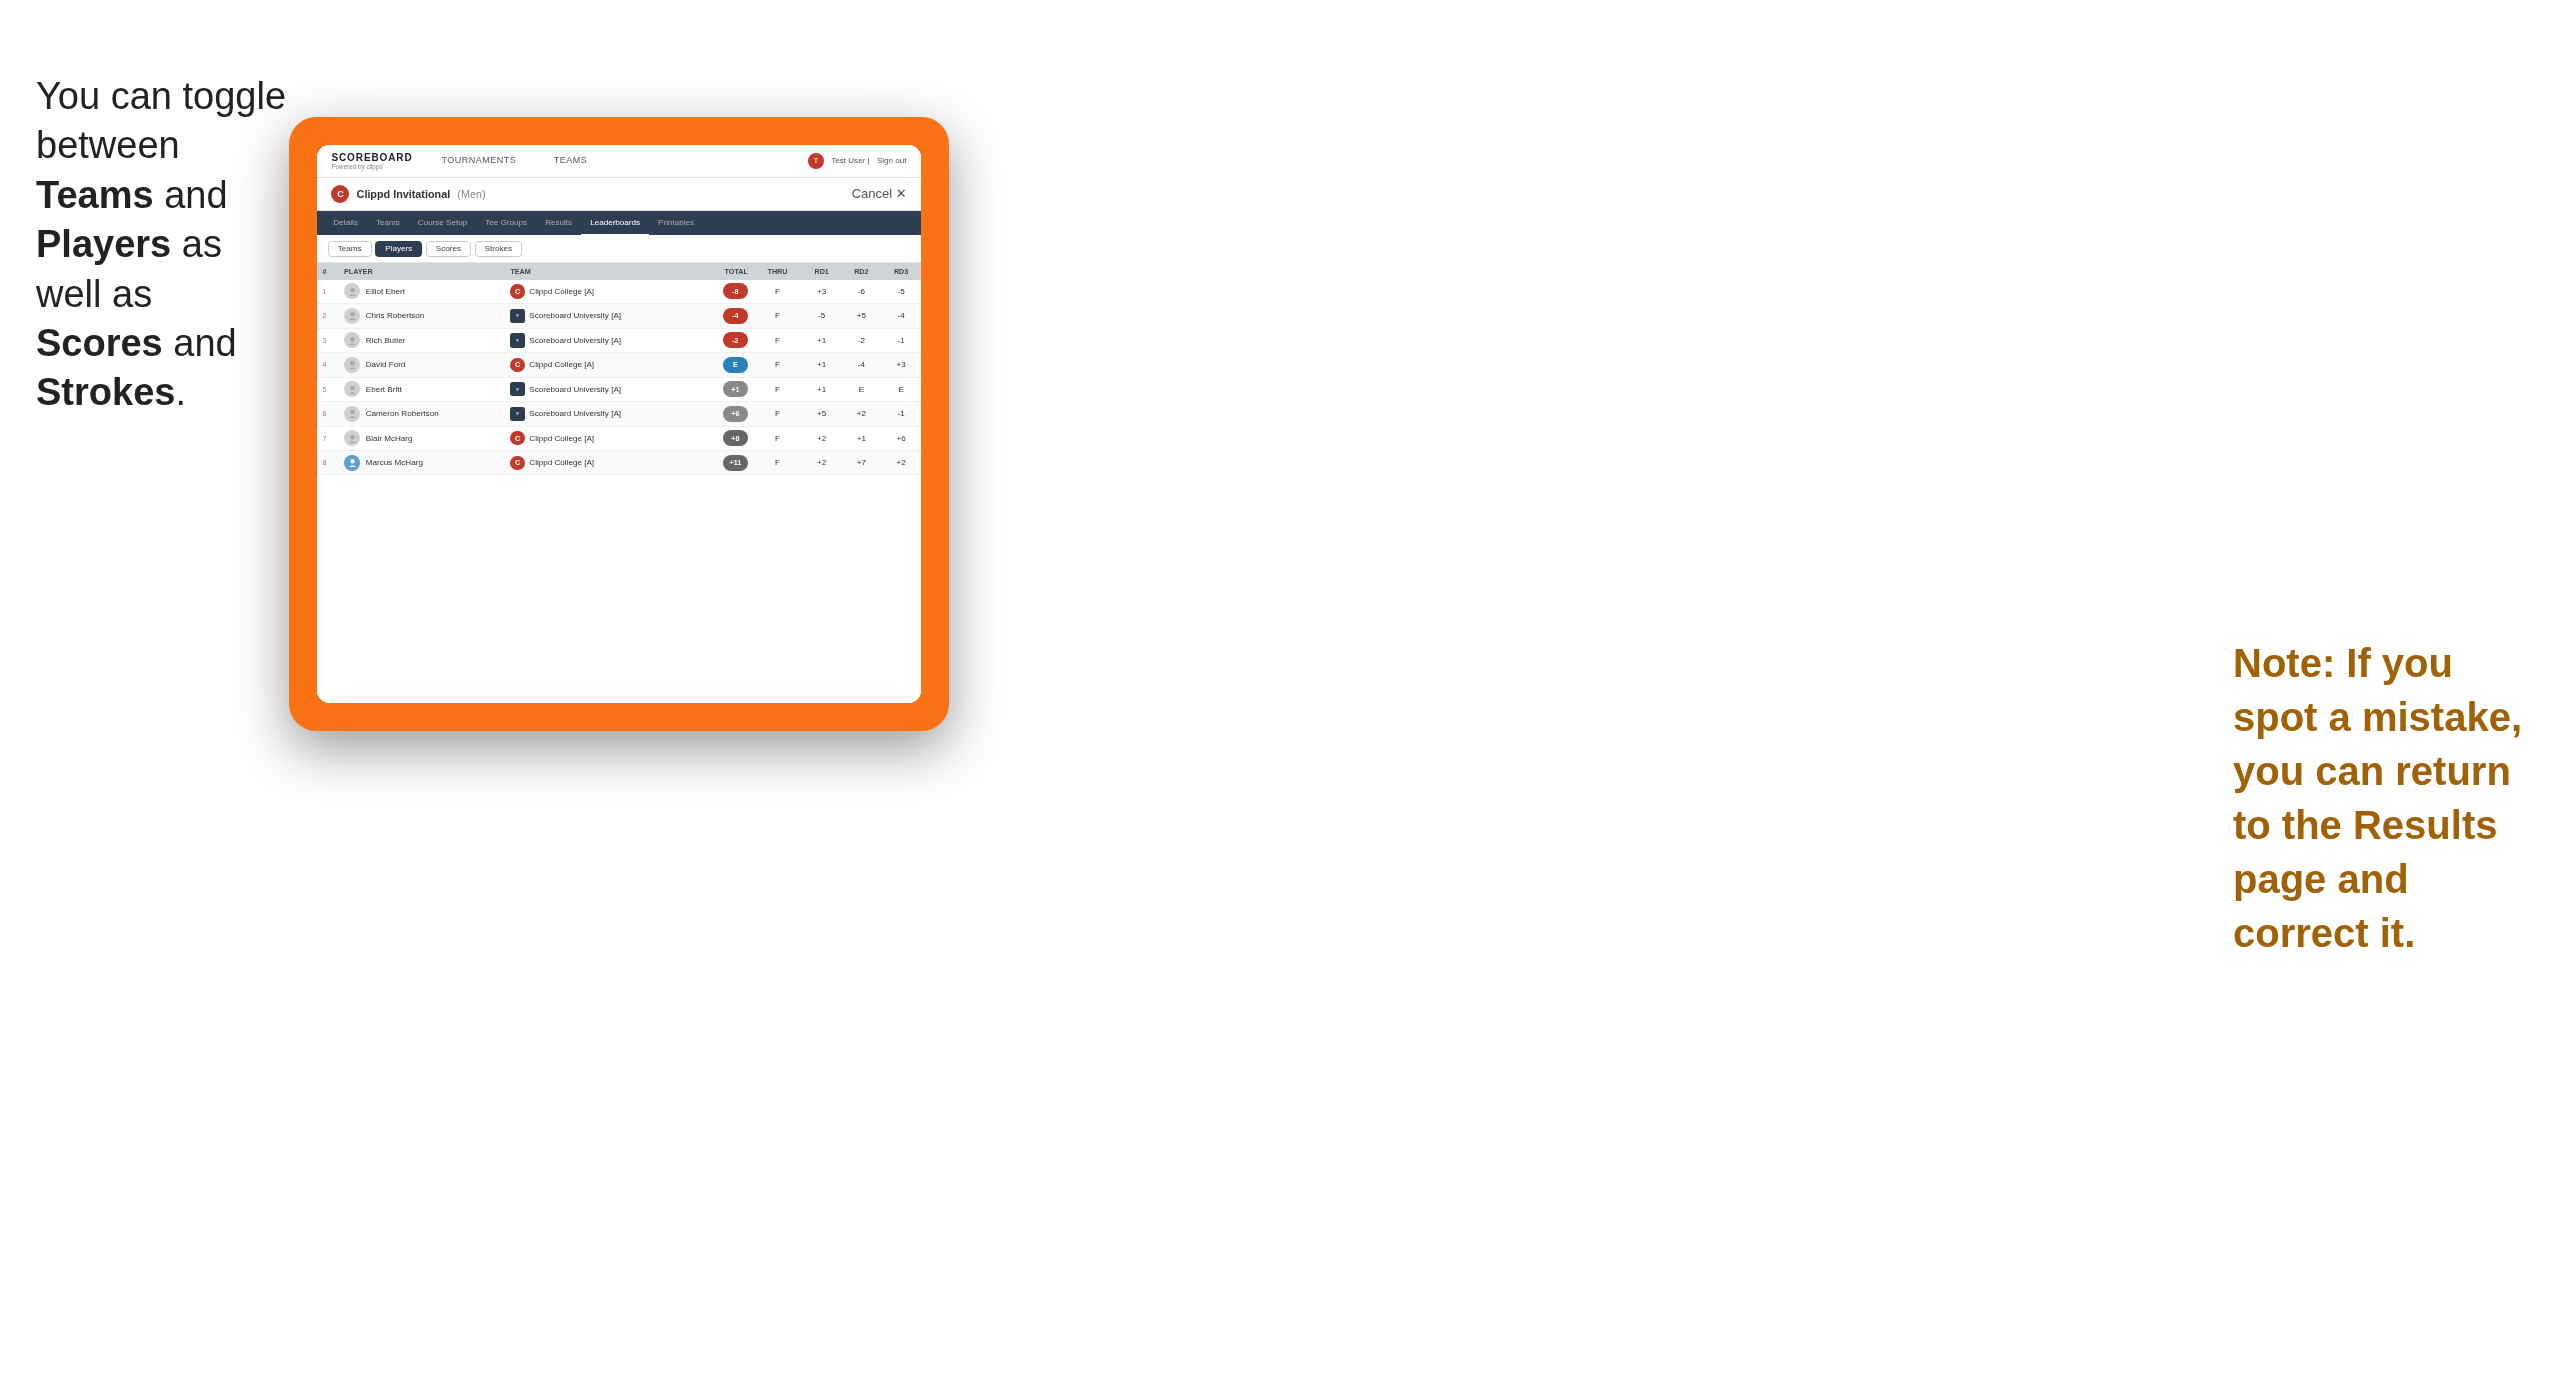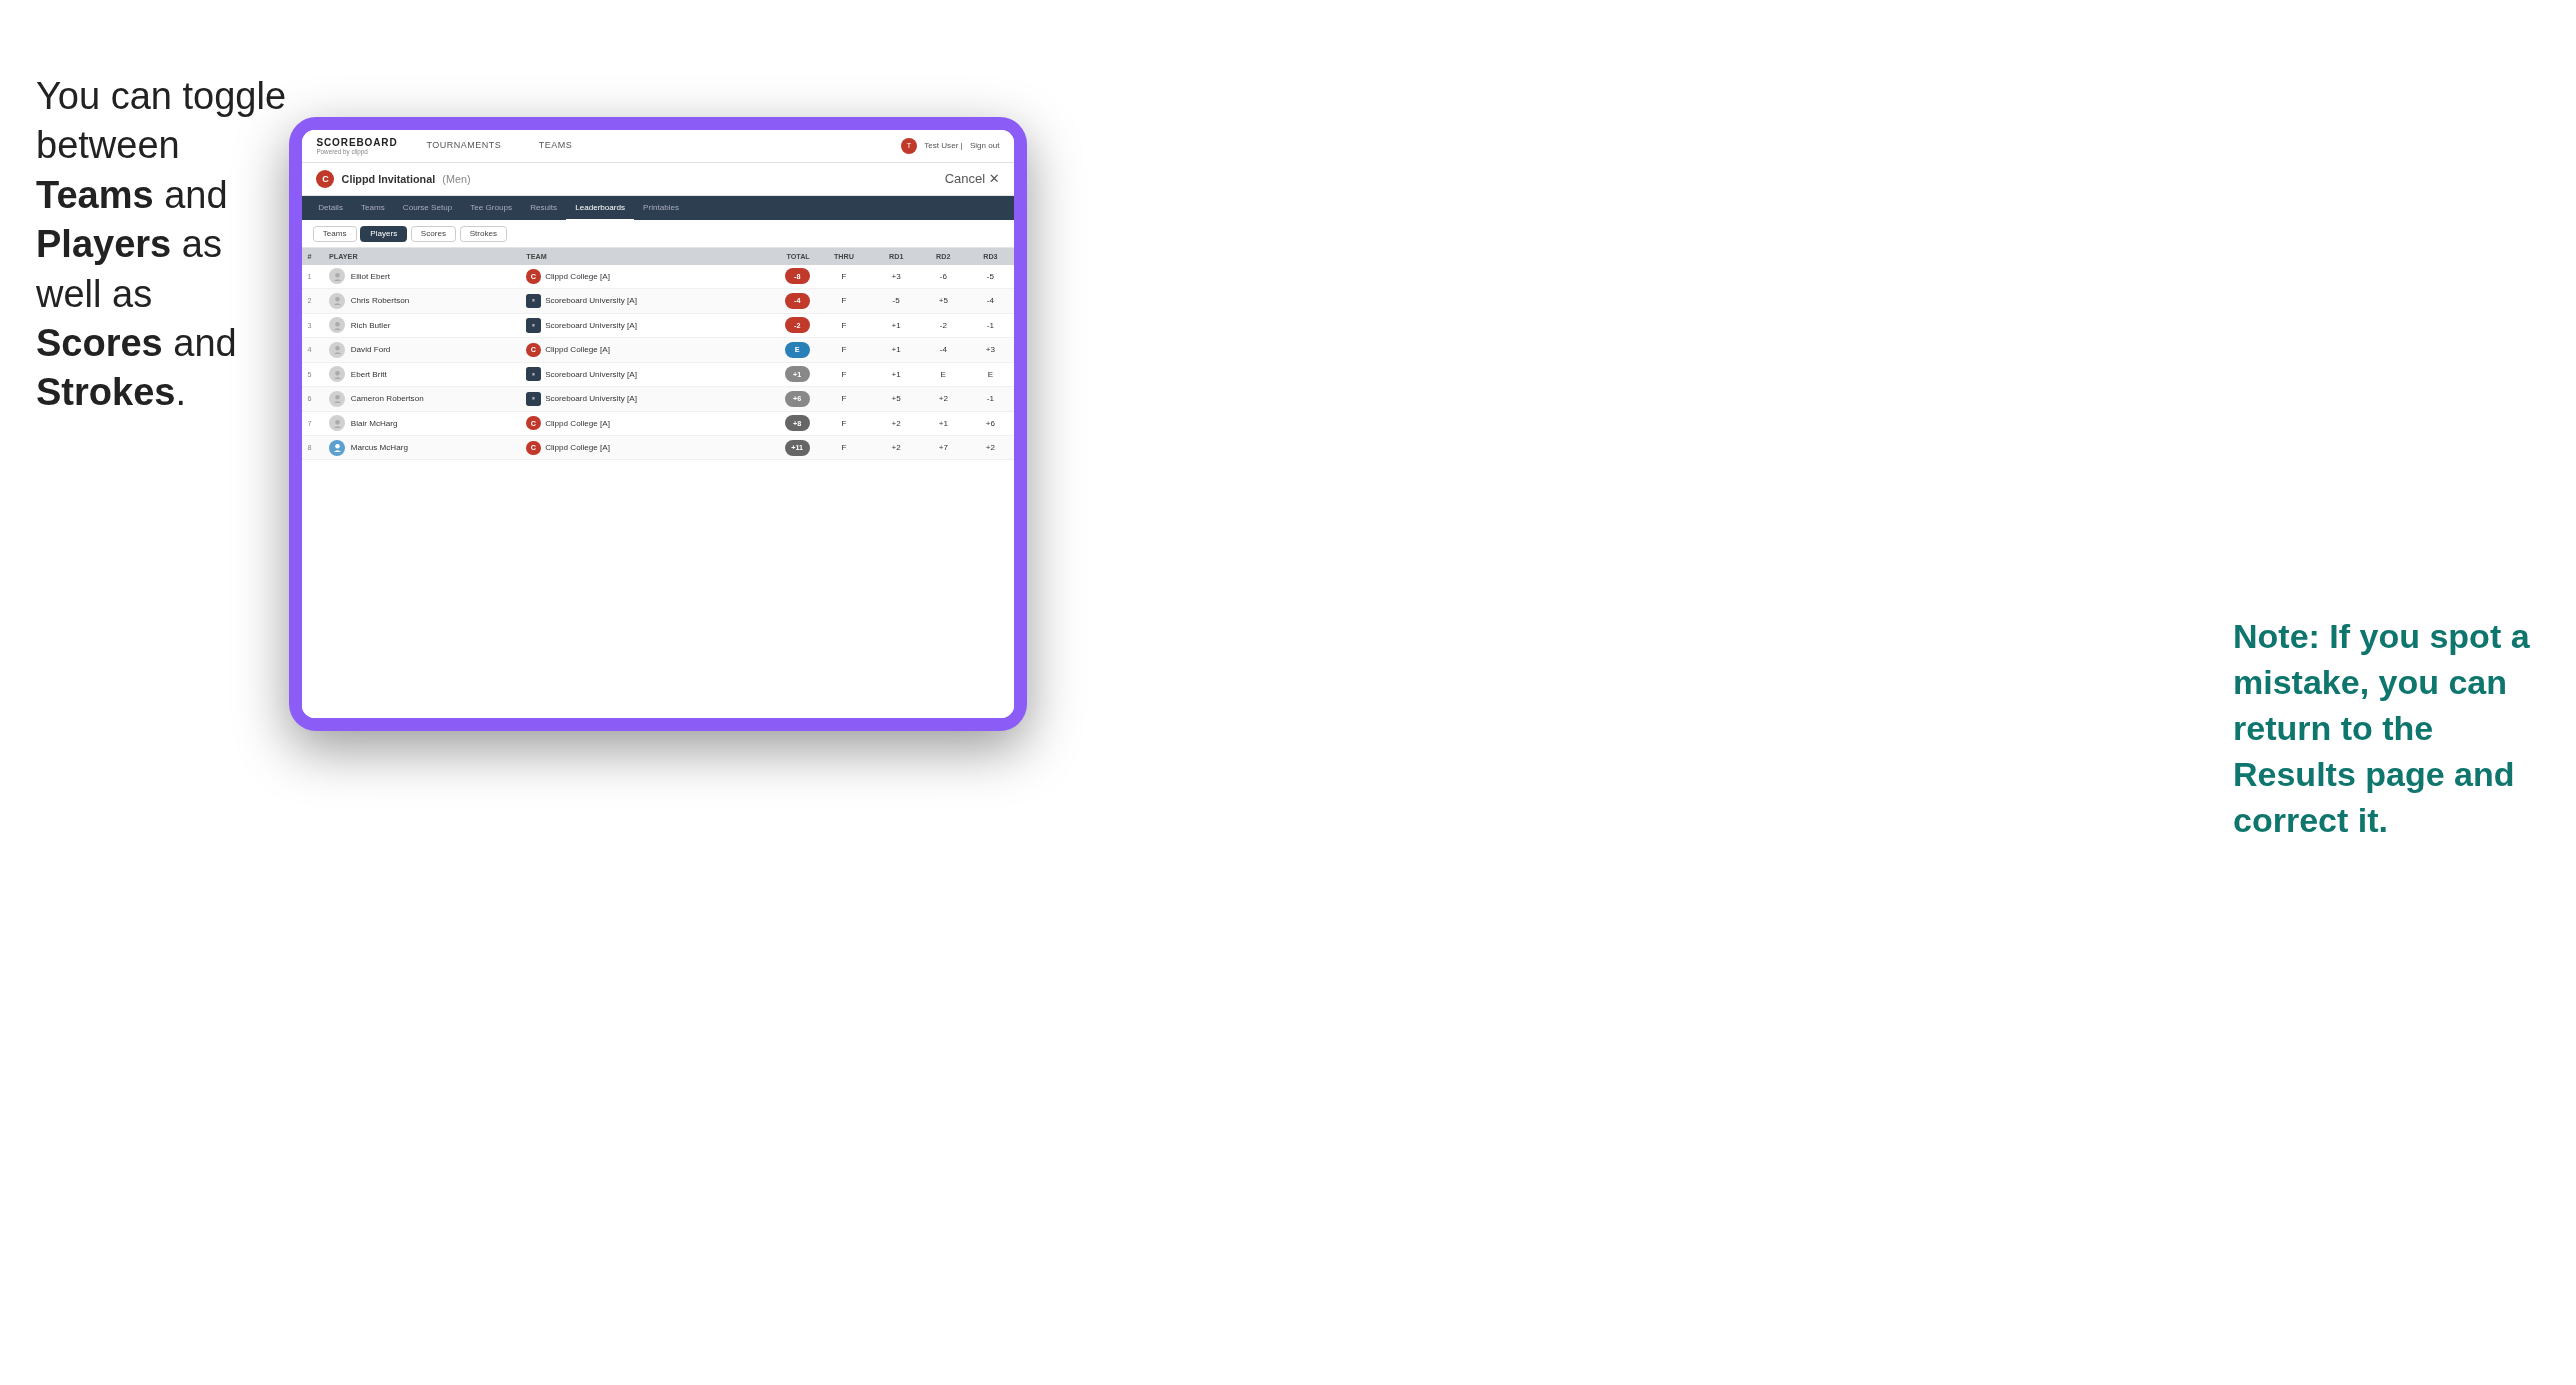--- a/index.html
+++ b/index.html
@@ -21,48 +21,48 @@
       font-size: 38px;
       line-height: 1.3;
       color: #222;
     }
     .left-text strong { font-weight: 800; }
 
     
     .right-text {
       position: absolute;
       right: 36px;
-      top: 614px;
+      top: 636px;
       width: 307px;
-      font-size: 34px;
+      font-size: 40px;
       line-height: 1.35;
-      color: #0f766e;
+      color: #a16207;
     }
     .right-text strong { font-weight: 800; }
 
     
     .arrow-container {
       position: absolute;
       left: 262px;
       top: 325px;
       width: 199px;
       height: 108px;
       pointer-events: none;
     }
 
     
     .device-frame {
       position: absolute;
       left: 289px;
       top: 117px;
-      width: 738px;
+      width: 660px;
       height: 614px;
-      background: #8b5cf6;
+      background: #f97316;
       border-radius: 27px;
-      padding: 13px;
+      padding: 28px;
       box-shadow: 0 18px 54px rgba(0,0,0,0.4);
     }
     .device-screen {
       width: 100%;
       height: 100%;
       background: #f5f5f5;
       border-radius: 12.6px;
       overflow: hidden;
       display: flex;
       flex-direction: column;

